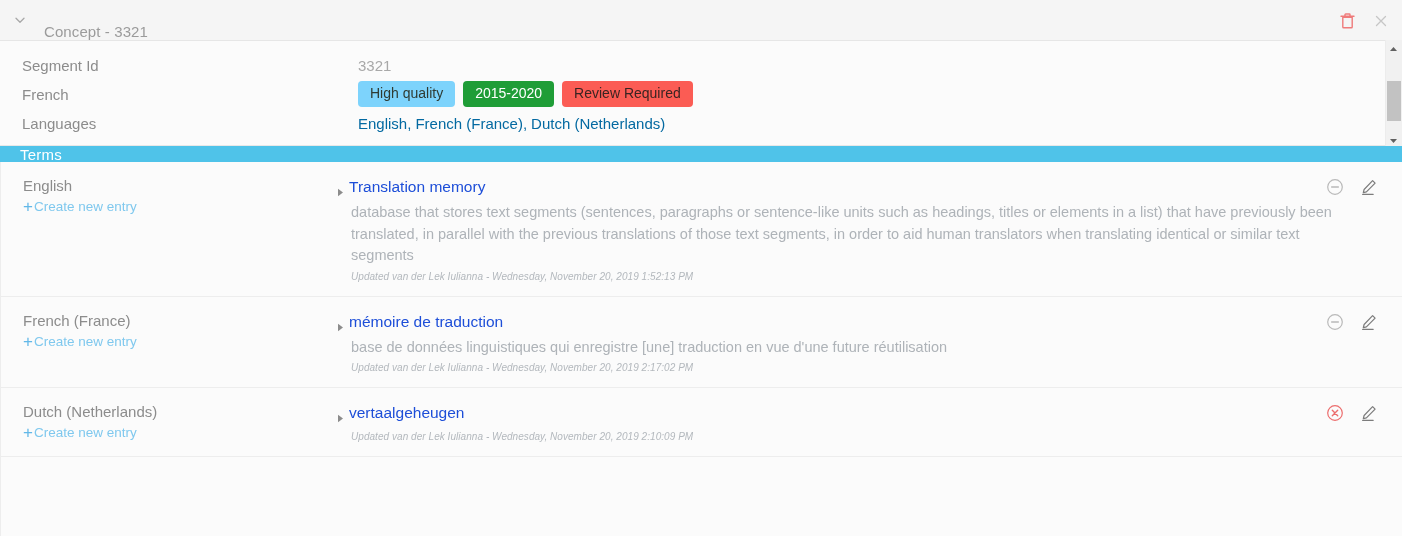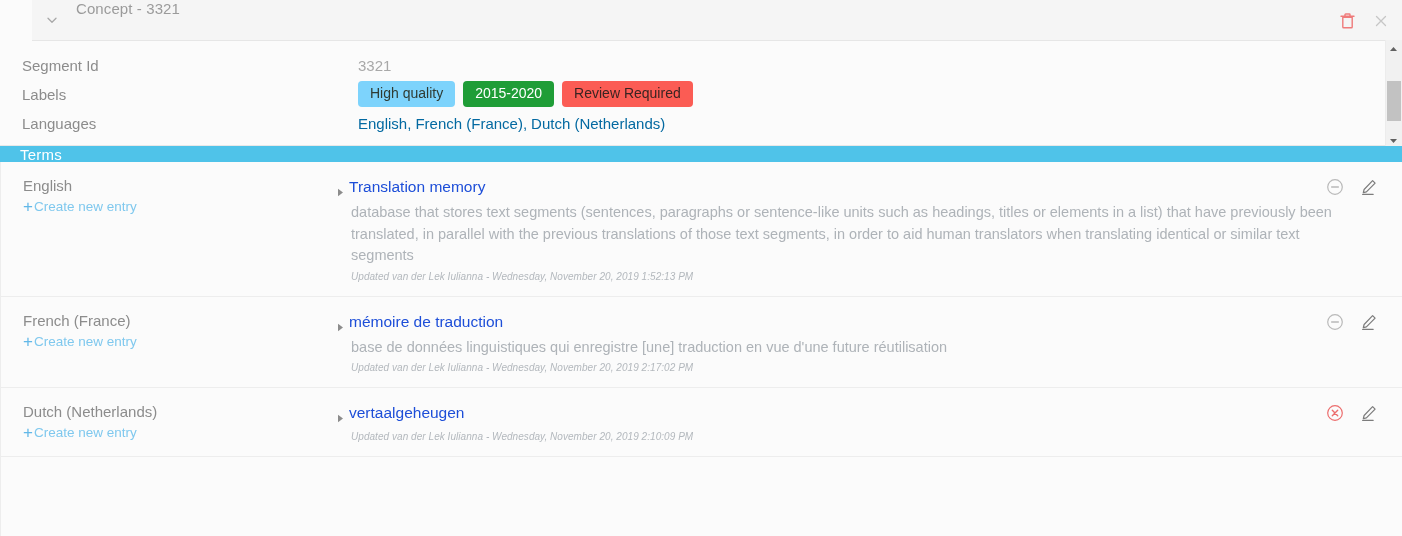--- a/index.html
+++ b/index.html
@@ -23,23 +23,22 @@
     box-sizing: border-box;
   }
 
   
   .concept-header {
     position: relative;
     height: 41px;
     background: #f5f5f5;
     border-bottom: 1px solid #e6e6e6;
     display: flex;
-    align-items: flex-start;
-    box-sizing: border-box;
-    margin-left: 32px;
+    align-items: flex-end;
+    box-sizing: border-box;
   }
   .chevron-btn {
     width: 40px;
     height: 40px;
     display: flex;
     align-items: center;
     justify-content: center;
     cursor: pointer;
   }
   .chevron-btn svg { display: block; }
@@ -303,21 +302,21 @@
 
   <div class="meta-wrap">
     <div class="meta-rows">
 
       <div class="meta-row">
         <div class="meta-label">Segment Id</div>
         <div class="meta-value">3321</div>
       </div>
 
       <div class="meta-row labels-row">
-        <div class="meta-label">Labels</div>
+        <div class="meta-label">French</div>
         <div class="meta-value">
           <span class="tag tag-dark-text" style="background: #7dd3fc; color: rgb(47, 59, 51);">High quality</span>
           <span class="tag" style="background: rgb(31, 157, 55); color: rgb(255, 255, 255);">2015-2020</span>
           <span class="tag tag-dark-text" style="background: rgb(251, 92, 84); color: rgb(58, 36, 34);">Review Required</span>
         </div>
       </div>
 
       <div class="meta-row">
         <div class="meta-label">Languages</div>
         <div class="meta-value">

